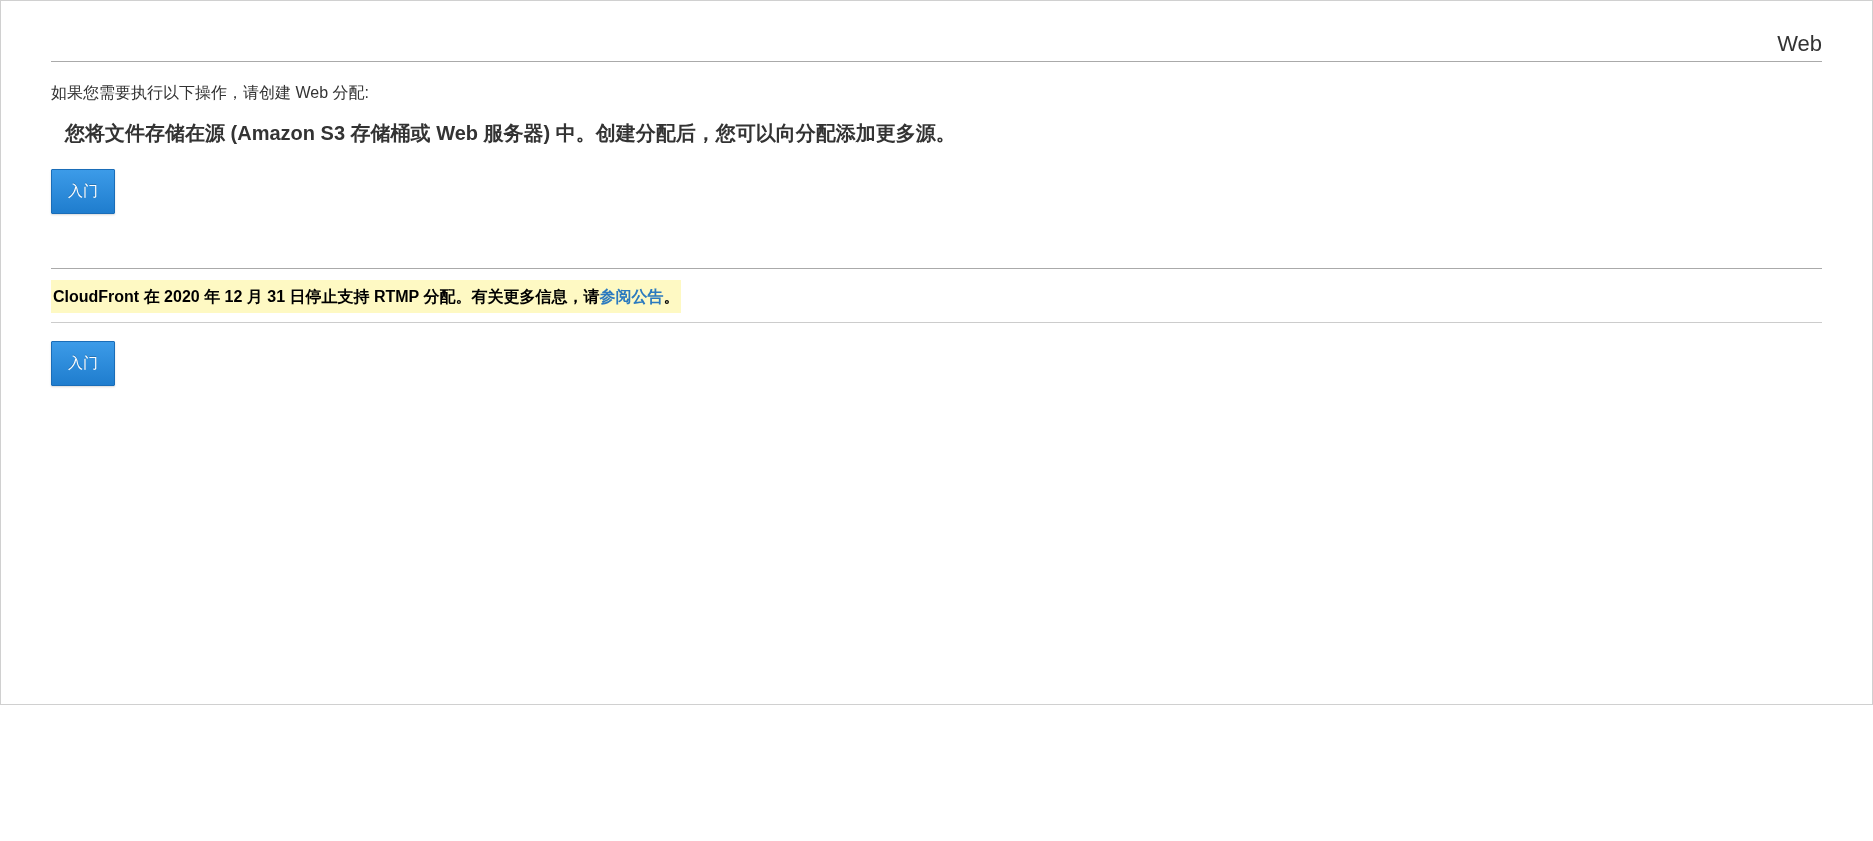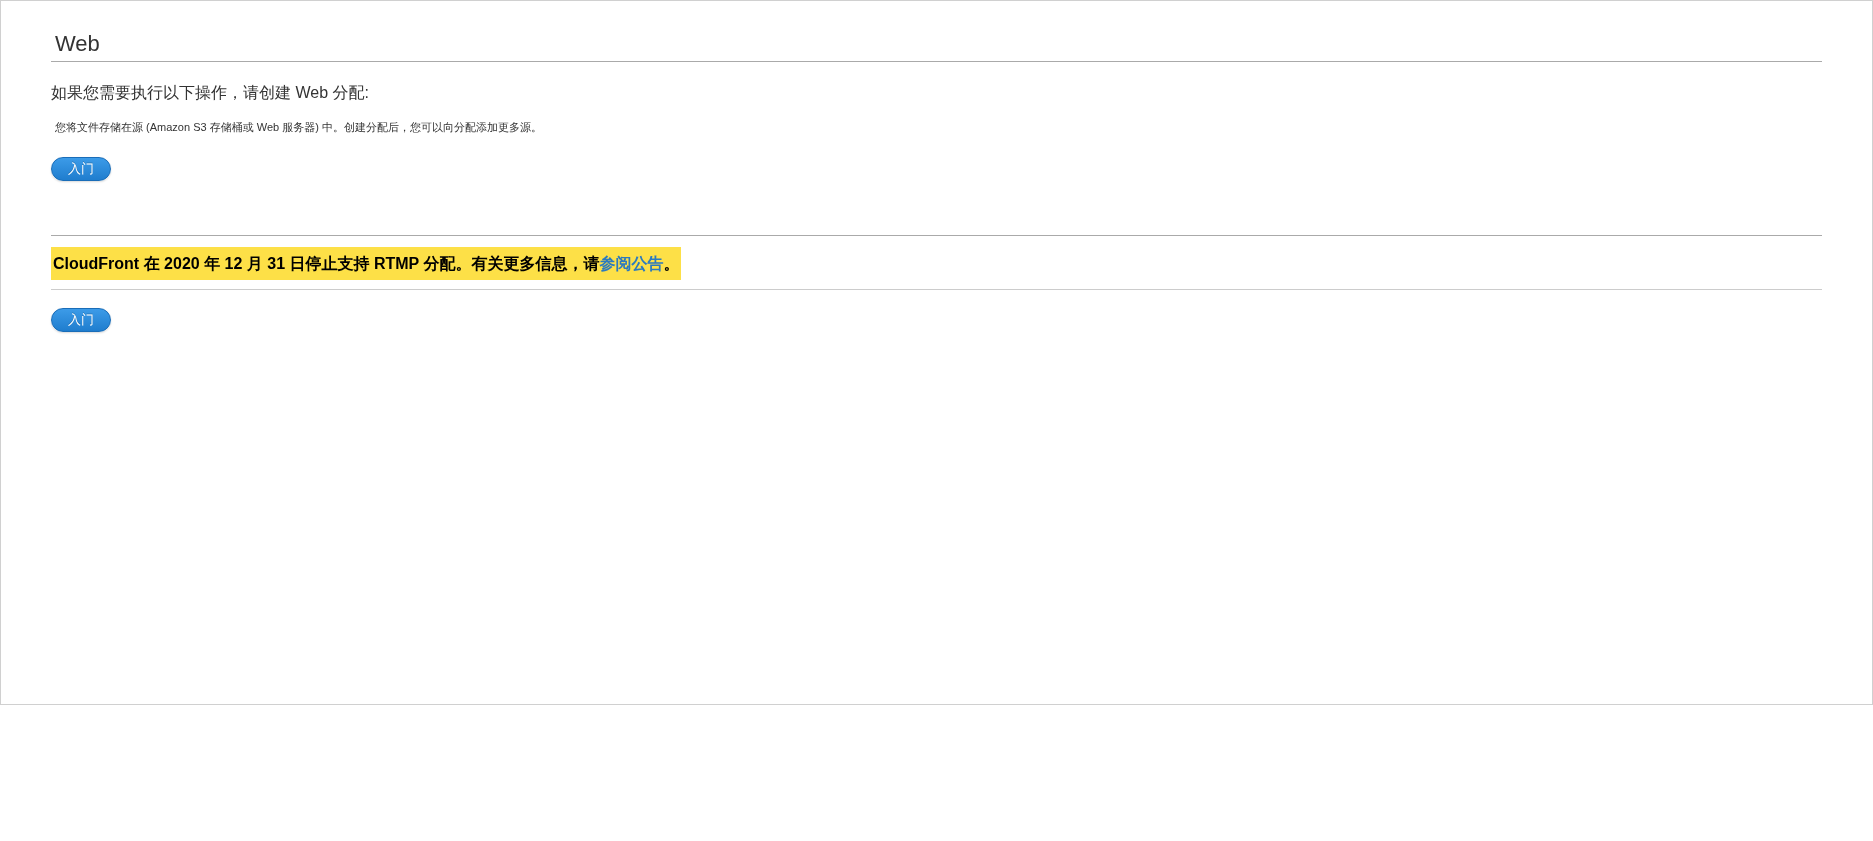--- a/index.html
+++ b/index.html
@@ -23,20 +23,21 @@
       font-weight: 500;
       color: #222;
       margin: 0 0 20px 0;
     }
     .section-header {
       font-size: 22px;
       font-weight: 400;
       color: #333;
       margin: 10px 0 4px 0;
       padding-left: 4px;
+      text-align: right;
     }
     .divider {
       border: none;
       border-top: 1px solid #aaa;
       margin: 4px 0 18px 0;
     }
     .intro-text {
       font-size: 16px;
       color: #333;
       margin: 0 0 14px 0;
@@ -46,42 +47,43 @@
       margin: 0 0 16px 0;
       padding-left: 48px;
     }
     ul.feature-list li {
       font-size: 16px;
       line-height: 1.45;
       color: #333;
       list-style-type: disc;
     }
     .storage-text {
-      font-size: 11px;
+      font-size: 20px;
       color: #333;
-      margin: 14px 0 22px 4px;
+      margin: 14px 0 22px 14px;
+      font-weight: bold;
     }
     .button-primary {
       display: inline-block;
       background: linear-gradient(to bottom, #3c9be8, #1f7dce);
       border: 1px solid #1a6db8;
-      border-radius: 16px;
+      border-radius: 1px;
       color: #fff;
-      font-size: 13px;
+      font-size: 15px;
       font-weight: 500;
-      padding: 2px 16px;
+      padding: 12px 16px;
       cursor: pointer;
       text-shadow: 0 -1px 0 rgba(0,0,0,0.2);
       box-shadow: 0 1px 2px rgba(0,0,0,0.15);
     }
     .section-gap {
       height: 50px;
     }
     .highlight-notice {
-      background: #fde047;
+      background: #fef9c3;
       font-size: 16px;
       font-weight: 700;
       padding: 8px 2px;
       color: #000;
       display: inline;
     }
     .highlight-notice .link-inside {
       color: #2b7abf;
       font-weight: 700;
       text-decoration: none;

